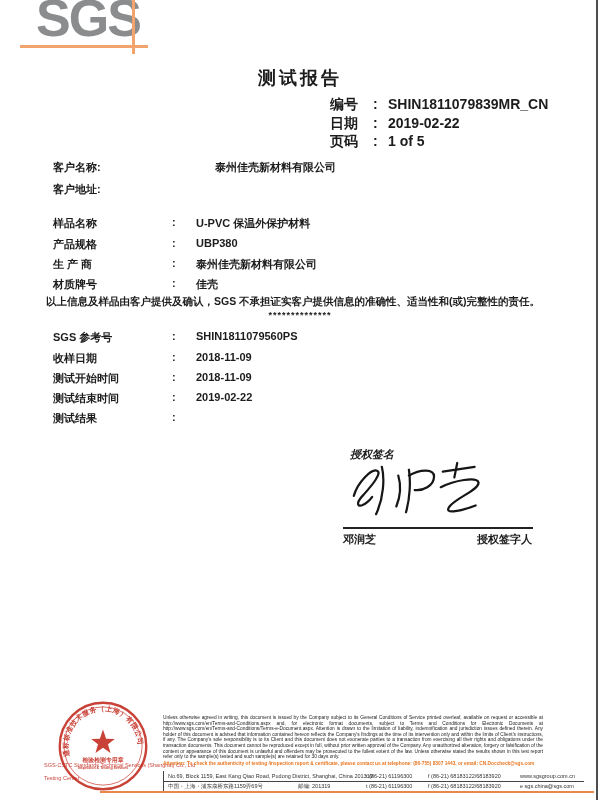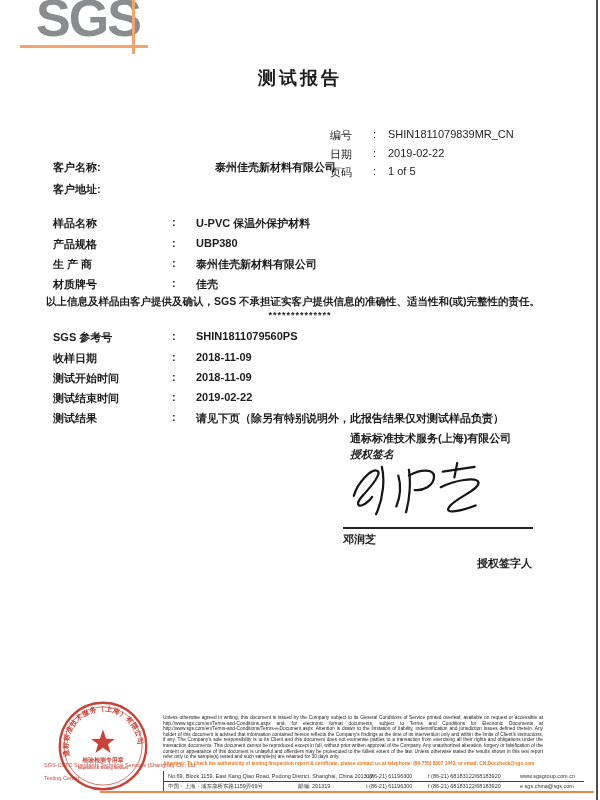--- a/index.html
+++ b/index.html
@@ -5,39 +5,39 @@
   html,body{margin:0;padding:0;background:#ffffff;}
   .page{position:relative;width:600px;height:800px;background:#ffffff;overflow:hidden;
         font-family:"Liberation Sans","DejaVu Sans",sans-serif;color:#1c1c1c;}
   .abs{position:absolute;}
   
   .logo-text{left:36px;top:-12px;font-size:52px;font-weight:bold;color:#8a8c8e;letter-spacing:-2px;}
   .logo-hline{left:20px;top:45px;width:128px;height:3px;background:#f2a36e;}
   .logo-vline{left:132px;top:0;width:3px;height:54px;background:#f2a36e;}
   
   .doc-title{left:0;top:66px;width:600px;text-align:center;font-size:18px;font-weight:bold;letter-spacing:3px;}
-  .meta-row{height:14px;font-size:11px;font-weight:normal;margin-top:32px;}
+  .meta-row{height:14px;font-size:14px;font-weight:bold;}
   .meta-label{position:absolute;left:330px;top:0;}
   .meta-sep{position:absolute;left:373px;top:0;}
   .meta-value{position:absolute;left:388px;top:0;}
   
   .inf-row{height:14px;font-size:11px;font-weight:bold;}
   .inf-label{position:absolute;left:53px;top:0;}
   .inf-sep{position:absolute;left:172px;top:0;}
   .inf-value{position:absolute;left:196px;top:0;}
   .client-value{position:absolute;left:215px;top:0;}
   .disclaimer{left:46px;top:295px;width:520px;font-size:10.5px;font-weight:bold;}
   .stars{left:0;top:310px;width:600px;text-align:center;font-size:9px;font-weight:bold;letter-spacing:1px;}
   
   .sig-company{left:350px;top:431px;font-size:11px;font-weight:bold;}
   .sig-label{left:350px;top:447px;font-size:11px;font-weight:bold;font-style:italic;}
   .sig-svg{left:348px;top:460px;}
   .sig-line{left:343px;top:527px;width:190px;height:2px;background:#222;}
   .sig-name{left:343px;top:532px;font-size:11px;font-weight:bold;}
-  .sig-title{left:477px;top:532px;font-size:11px;font-weight:bold;margin-top:24px;}
+  .sig-title{left:477px;top:532px;font-size:11px;font-weight:bold;}
   
   .stamp-svg{left:57px;top:700px;opacity:.88;}
   .stamp-en{color:rgba(194,40,28,.85);font-size:5.5px;line-height:6px;white-space:nowrap;}
   .stamp-en1{left:44px;top:762px;}
   .stamp-en2{left:44px;top:775px;}
   
   .legal-wrap{left:163px;top:715px;width:380px;}
   .legal{font-size:4.8px;line-height:5.6px;color:#222;text-align:justify;margin:0;}
   .attention{font-size:4.8px;line-height:5.6px;color:#e87722;font-weight:bold;text-align:left;margin:1px 0 0 0;}
   .addr-box{left:163px;top:771px;width:420px;border-left:1px solid #444;}
@@ -127,24 +127,22 @@
     <span class="inf-value">2018-11-09</span>
   </div>
   <div class="abs inf-row" style="left:0;top:391px;width:600px;">
     <span class="inf-label">测试结束时间</span>
     <span class="inf-sep">:</span>
     <span class="inf-value">2019-02-22</span>
   </div>
   <div class="abs inf-row" style="left:0;top:411px;width:600px;">
     <span class="inf-label">测试结果</span>
     <span class="inf-sep">:</span>
-    <span class="inf-value">请见下页（除另有特别说明外，此报告结果仅对测试样品负责）</span>
   </div>
 
-  <div class="abs sig-company">通标标准技术服务(上海)有限公司</div>
   <div class="abs sig-label">授权签名</div>
   <svg class="abs sig-svg" width="145" height="62" viewBox="0 0 150 62">
     <g fill="none" stroke="#161616" stroke-width="2.3" stroke-linecap="round">
       <path d="M6,36 C10,22 24,8 30,10 C36,12 24,26 16,35 C10,41 8,47 14,46 C18,45 23,40 25,37"></path>
       <path d="M35,6 C38,18 37,38 29,55"></path>
       <path d="M52,15 C55,25 54,37 50,47"></path>
       <path d="M63,9 C65,21 64,39 60,53"></path>
       <path d="M63,15 C75,8 89,8 89,16 C89,26 77,31 69,30"></path>
       <path d="M98,11 L131,6"></path>
       <path d="M113,2 L110,17"></path>

